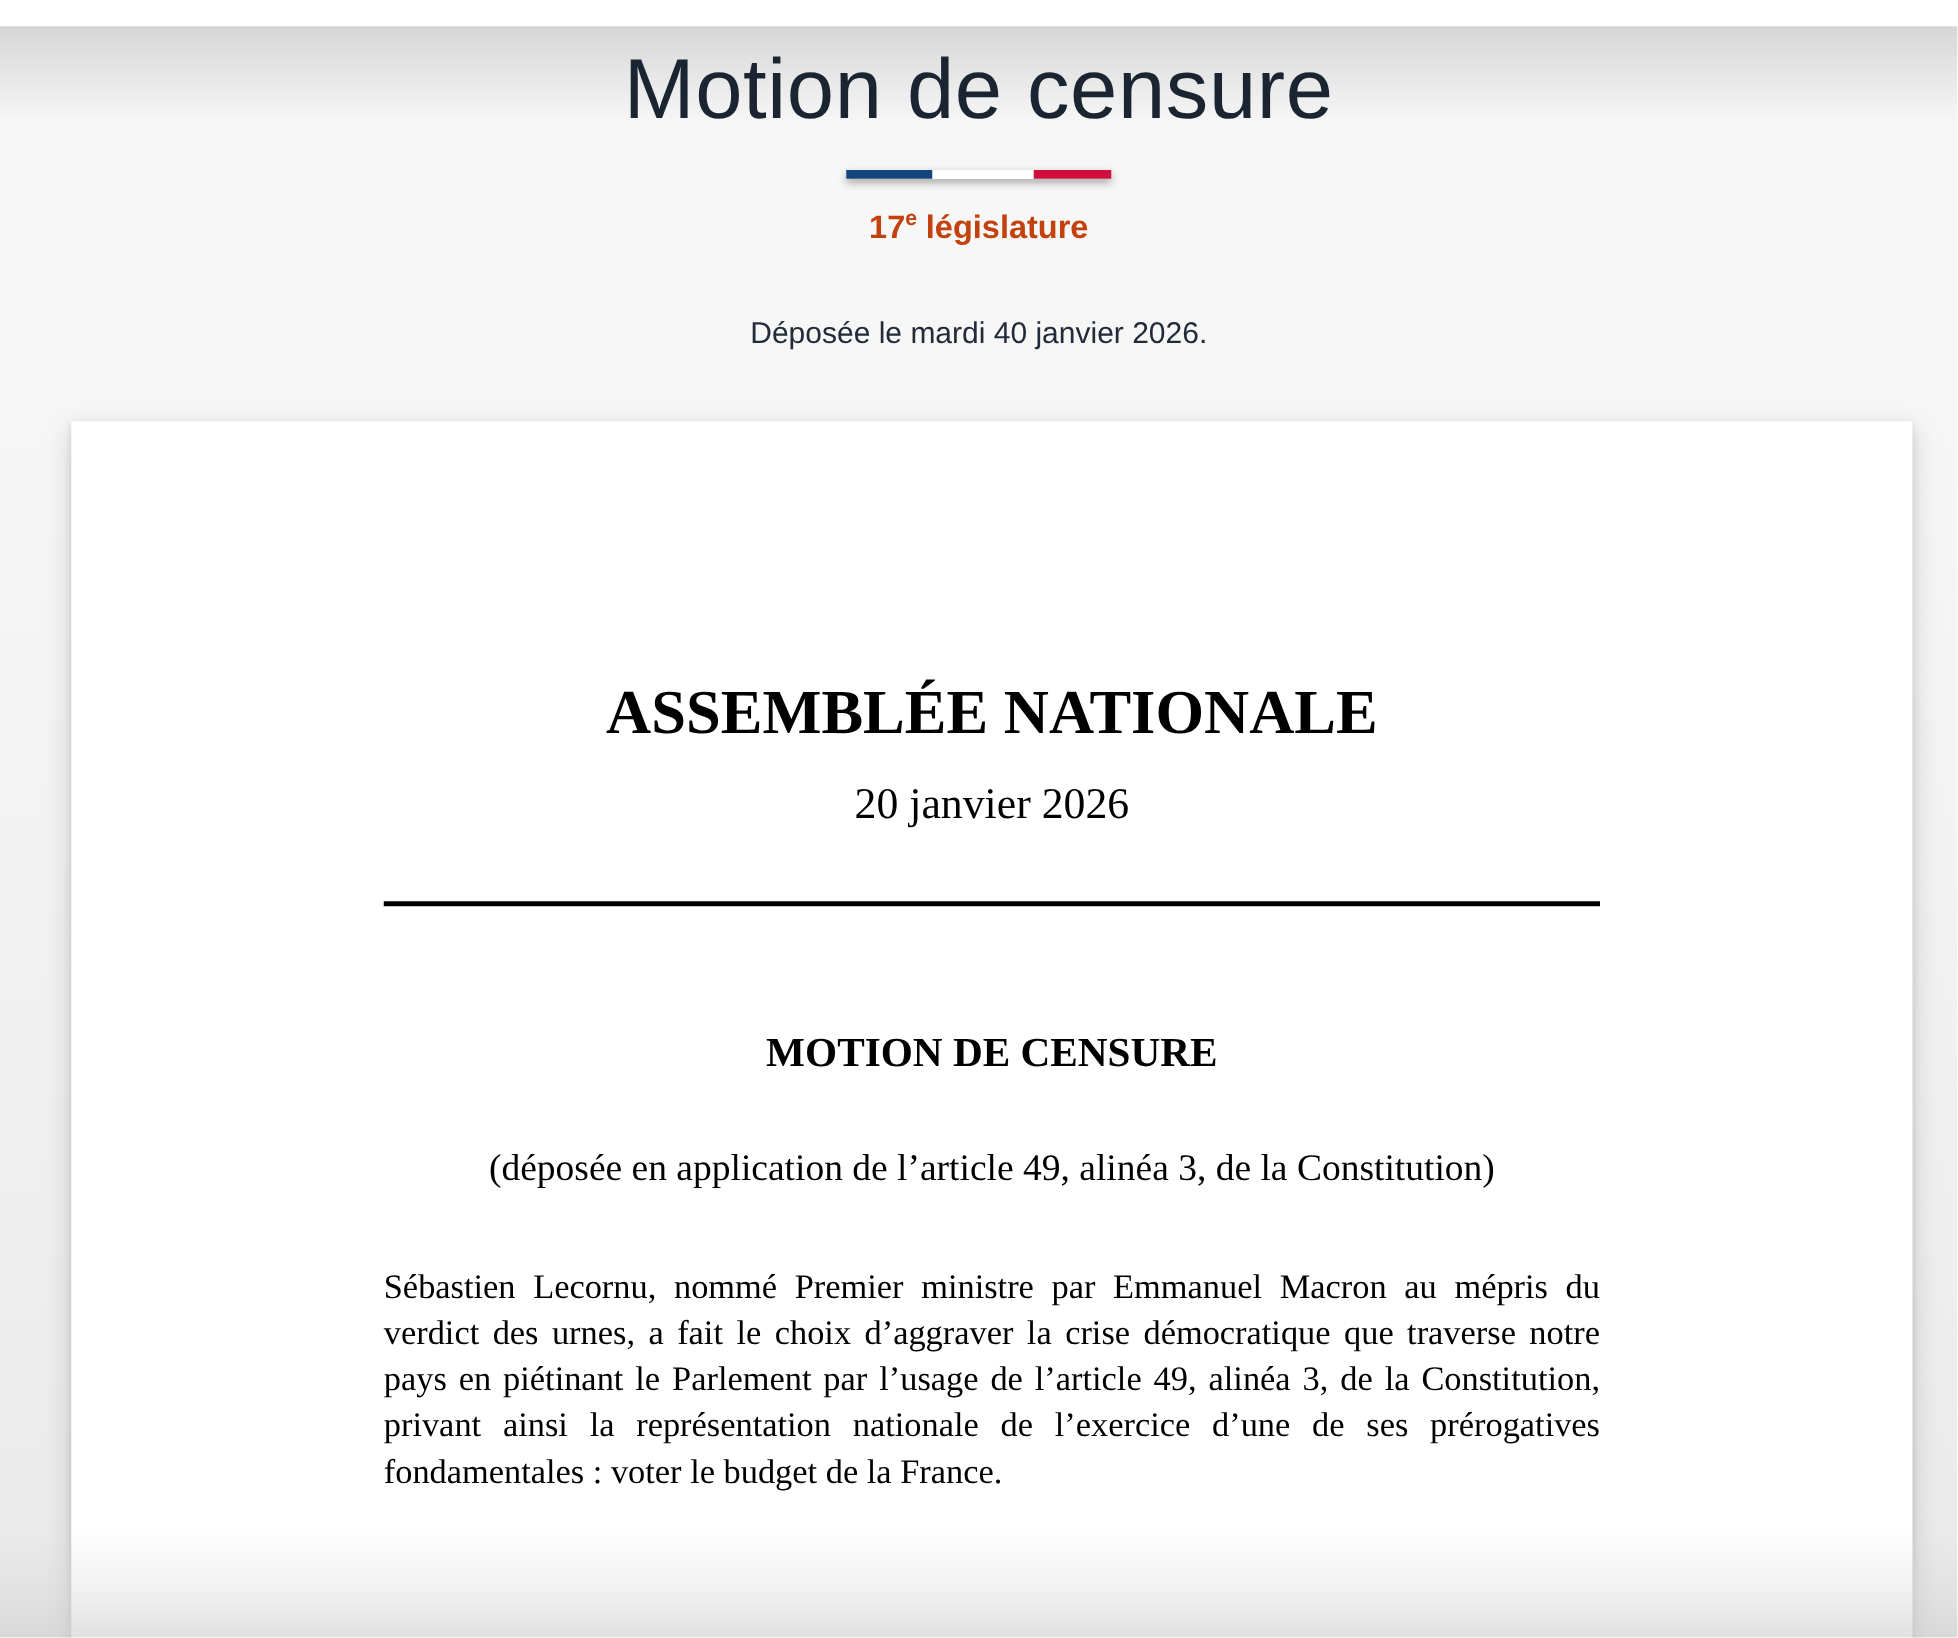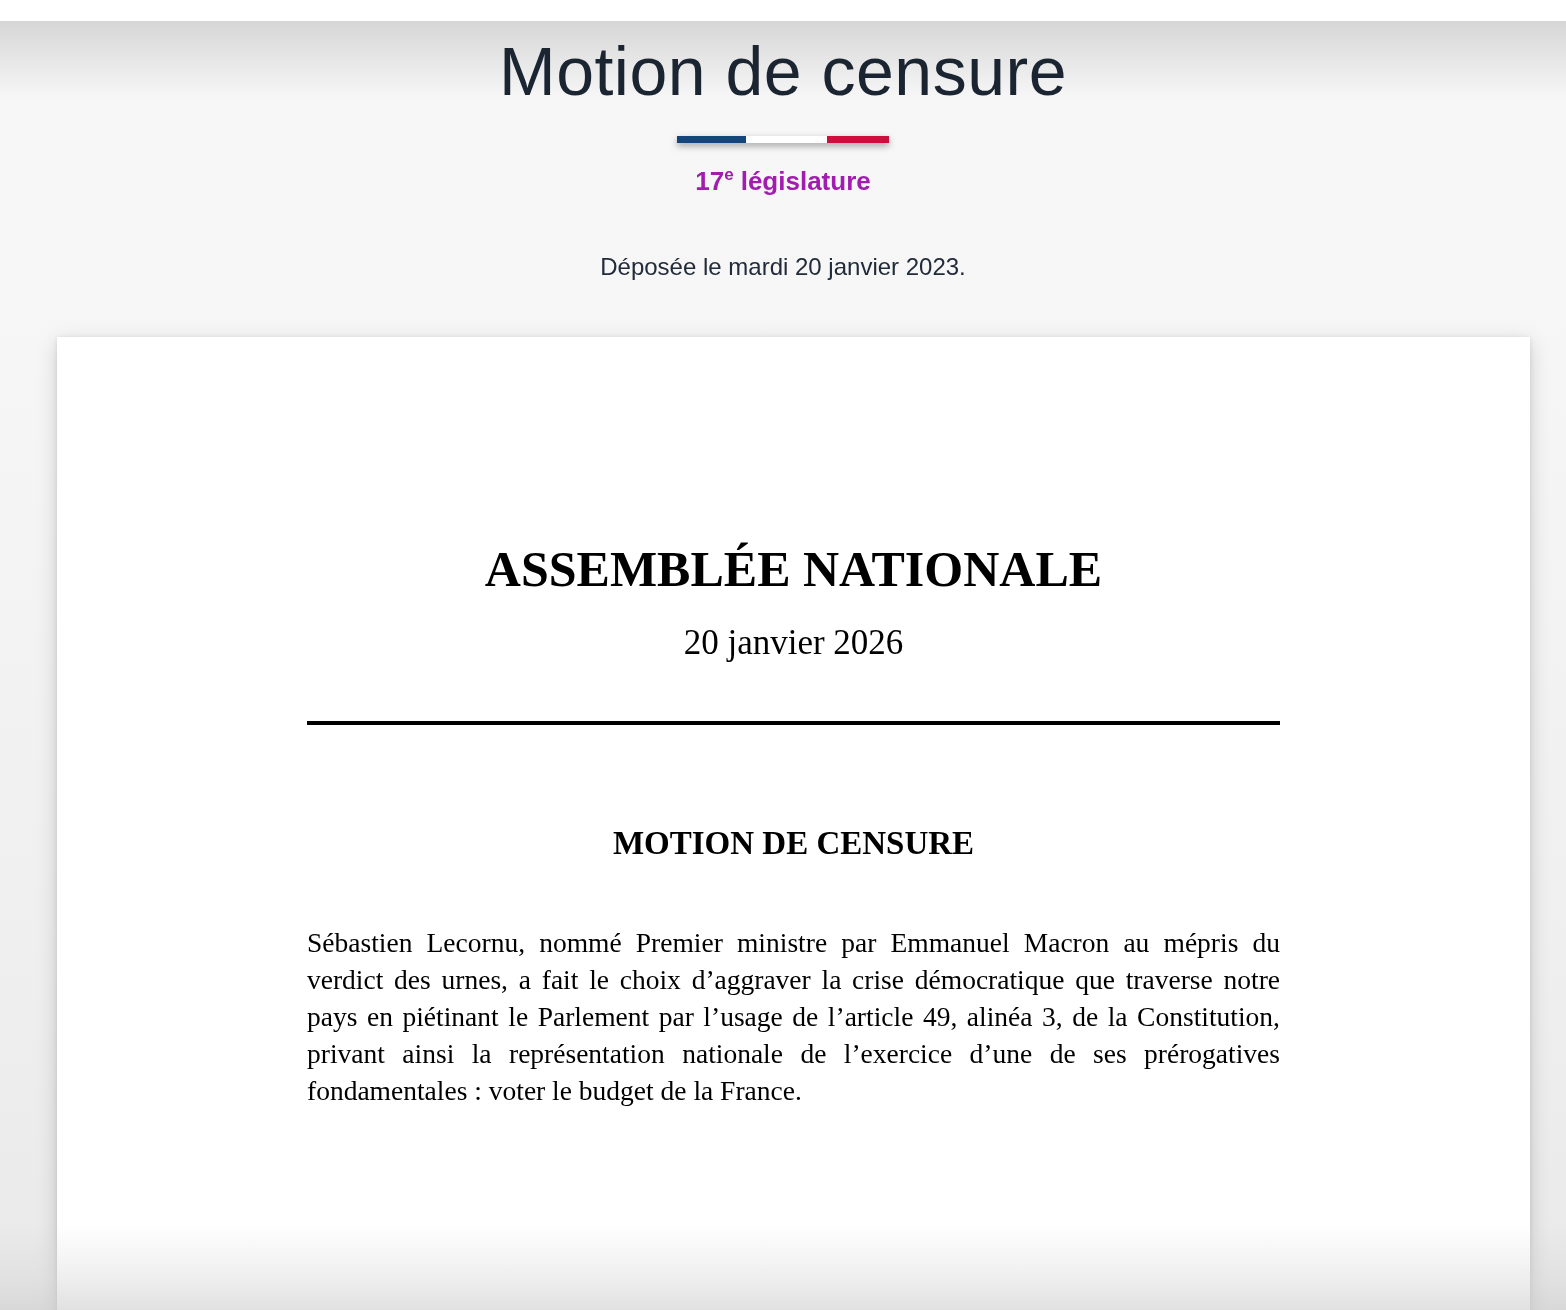--- a/index.html
+++ b/index.html
@@ -48,21 +48,21 @@
     display: flex;
     box-shadow: 0 3px 7px rgba(0,0,0,0.35);
   }
   .flag .seg-blue  { flex: 0 0 32.5%; }
   .flag .seg-white { flex: 0 0 38.2%; background: #ffffff; }
   .flag .seg-red   { flex: 1 1 auto; }
   .legislature {
     margin-top: 23px;
     font-size: 26px;
     font-weight: 700;
-    color: #a21caf;
+    color: #c2410c;
   }
   .legislature sup {
     font-size: 17px;
     font-weight: 700;
     vertical-align: super;
     line-height: 0;
   }
   .legislature .leg-label { margin-left: 7px; }
   .deposited {
     margin-top: 56px;
@@ -149,32 +149,33 @@
   <div class="flag">
     <span class="seg-blue" style="background-color: rgb(20, 70, 123);"></span>
     <span class="seg-white" style="background-color: rgb(255, 255, 255);"></span>
     <span class="seg-red" style="background-color: rgb(206, 15, 61);"></span>
   </div>
 
   <div class="legislature">
     <span>17</span><sup>e</sup><span class="leg-label">législature</span>
   </div>
 
-  <div class="deposited">Déposée le mardi 20 janvier 2023.</div>
+  <div class="deposited">Déposée le mardi 40 janvier 2026.</div>
 </div>
 
 <div class="document-card">
   <div class="doc-heading">ASSEMBLÉE NATIONALE</div>
 
   <div class="doc-date">20 janvier 2026</div>
 
 
   <hr class="separator-line">
 
   <div class="motion-title">MOTION DE CENSURE</div>
 
 
+  <div class="motion-basis">(déposée en application de l’article 49, alinéa 3, de la Constitution)</div>
 
   <p class="body-para">Sébastien Lecornu, nommé Premier ministre par Emmanuel Macron au mépris du verdict des urnes, a fait le choix d’aggraver la crise démocratique que traverse notre pays en piétinant le Parlement par l’usage de l’article 49, alinéa 3, de la Constitution, privant ainsi la représentation nationale de l’exercice d’une de ses prérogatives fondamentales : voter le budget de la France.</p>
 
 </div>
 
 <div class="bottom-fade"></div>
 
 </body></html>

